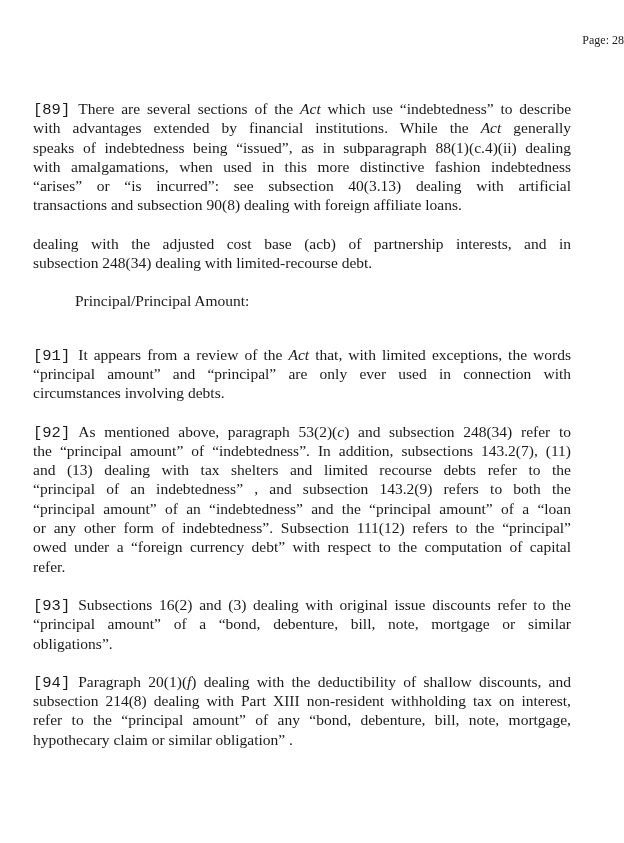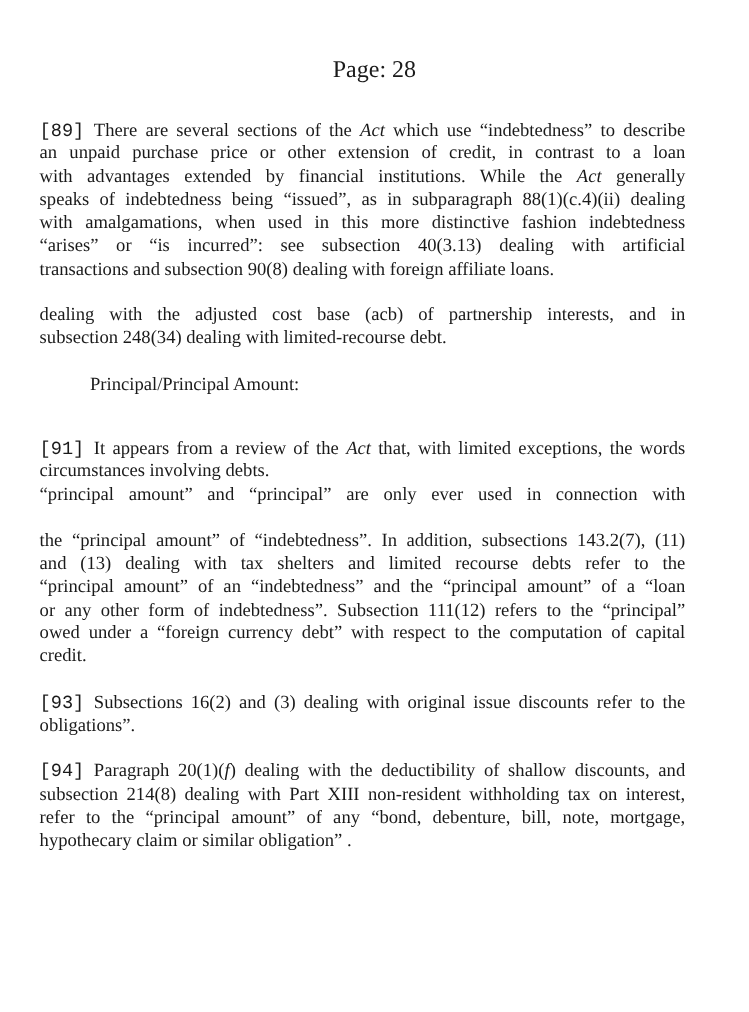--- a/index.html
+++ b/index.html
@@ -1,65 +1,67 @@
 <!DOCTYPE html>
 <html><head>
 <meta charset="utf-8">
 <style>
   html, body { margin: 0; padding: 0; background: #ffffff; }
   body { width: 624px; height: 843px; position: relative; overflow: hidden;
          font-family: "Liberation Serif", "DejaVu Serif", serif; color: #1a1a1a; }
-  .page-header { position: absolute; top: 47px; left: 0; width: 624px; text-align: center;
-                 font-size: 20px; }
+  .page-header { position: absolute; top: 33px; left: 0; width: 624px; text-align: right;
+                 font-size: 12px; }
   .body-text { position: absolute; left: 33px; width: 538px; top: 99px; }
   .para { margin: 0 0 19px 0; font-size: 15.5px; line-height: 19.3px; }
   .line { display: block; text-align: justify; text-align-last: justify; white-space: nowrap; overflow: visible; height: 19.3px; }
   .line.last { text-align-last: left; }
   .heading { margin: 0 0 34px 0; padding-left: 42px; font-size: 15.5px; line-height: 19.3px; }
   .num { margin-right: 8px; font-family: Liberation Mono, monospace; }
   i { font-style: italic; }
 </style>
 </head>
 <body>
 
 <div class="page-header">Page: 28</div>
 
 <div class="body-text">
   <div id="group1">
       <p class="para">
         <span class="line"><span class="num">[89]</span>There are several sections of the <i>Act</i> which use “indebtedness” to describe</span>
-        <span class="line">an unpaid purchase price or other extension of credit, in contrast to a loan</span>
         <span class="line">with advantages extended by financial institutions. While the <i>Act</i> generally</span>
         <span class="line">speaks of indebtedness being “issued”, as in subparagraph 88(1)(c.4)(ii) dealing</span>
         <span class="line">with amalgamations, when used in this more distinctive fashion indebtedness</span>
         <span class="line">“arises” or “is incurred”: see subsection 40(3.13) dealing with artificial</span>
         <span class="line last">transactions and subsection 90(8) dealing with foreign affiliate loans.</span>
       </p>
       <p class="para">
         <span class="line">dealing with the adjusted cost base (acb) of partnership interests, and in</span>
         <span class="line last">subsection 248(34) dealing with limited-recourse debt.</span>
       </p>
     </div>
   <p class="heading">Principal/Principal Amount:</p>
   <div id="group2">
       <p class="para">
         <span class="line"><span class="num">[91]</span>It appears from a review of the <i>Act</i> that, with limited exceptions, the words</span>
+        <span class="line">“principal amount” and “principal” are only ever used in connection with</span>
         <span class="line last">circumstances involving debts.</span>
-        <span class="line">“principal amount” and “principal” are only ever used in connection with</span>
       </p>
       <p class="para">
+        <span class="line"><span class="num">[92]</span>As mentioned above, paragraph 53(2)(<i>c</i>) and subsection 248(34) refer to</span>
         <span class="line">the “principal amount” of “indebtedness”. In addition, subsections 143.2(7), (11)</span>
         <span class="line">and (13) dealing with tax shelters and limited recourse debts refer to the</span>
+        <span class="line">“principal of an indebtedness” , and subsection 143.2(9) refers to both the</span>
         <span class="line">“principal amount” of an “indebtedness” and the “principal amount” of a “loan</span>
         <span class="line">or any other form of indebtedness”. Subsection 111(12) refers to the “principal”</span>
         <span class="line">owed under a “foreign currency debt” with respect to the computation of capital</span>
-        <span class="line last">credit.</span>
+        <span class="line last">refer.</span>
       </p>
       <p class="para">
         <span class="line"><span class="num">[93]</span>Subsections 16(2) and (3) dealing with original issue discounts refer to the</span>
+        <span class="line">“principal amount” of a “bond, debenture, bill, note, mortgage or similar</span>
         <span class="line last">obligations”.</span>
       </p>
       <p class="para">
         <span class="line"><span class="num">[94]</span>Paragraph 20(1)(<i>f</i>) dealing with the deductibility of shallow discounts, and</span>
         <span class="line">subsection 214(8) dealing with Part XIII non-resident withholding tax on interest,</span>
         <span class="line">refer to the “principal amount” of any “bond, debenture, bill, note, mortgage,</span>
         <span class="line last">hypothecary claim or similar obligation” .</span>
       </p>
     </div>
 </div>

